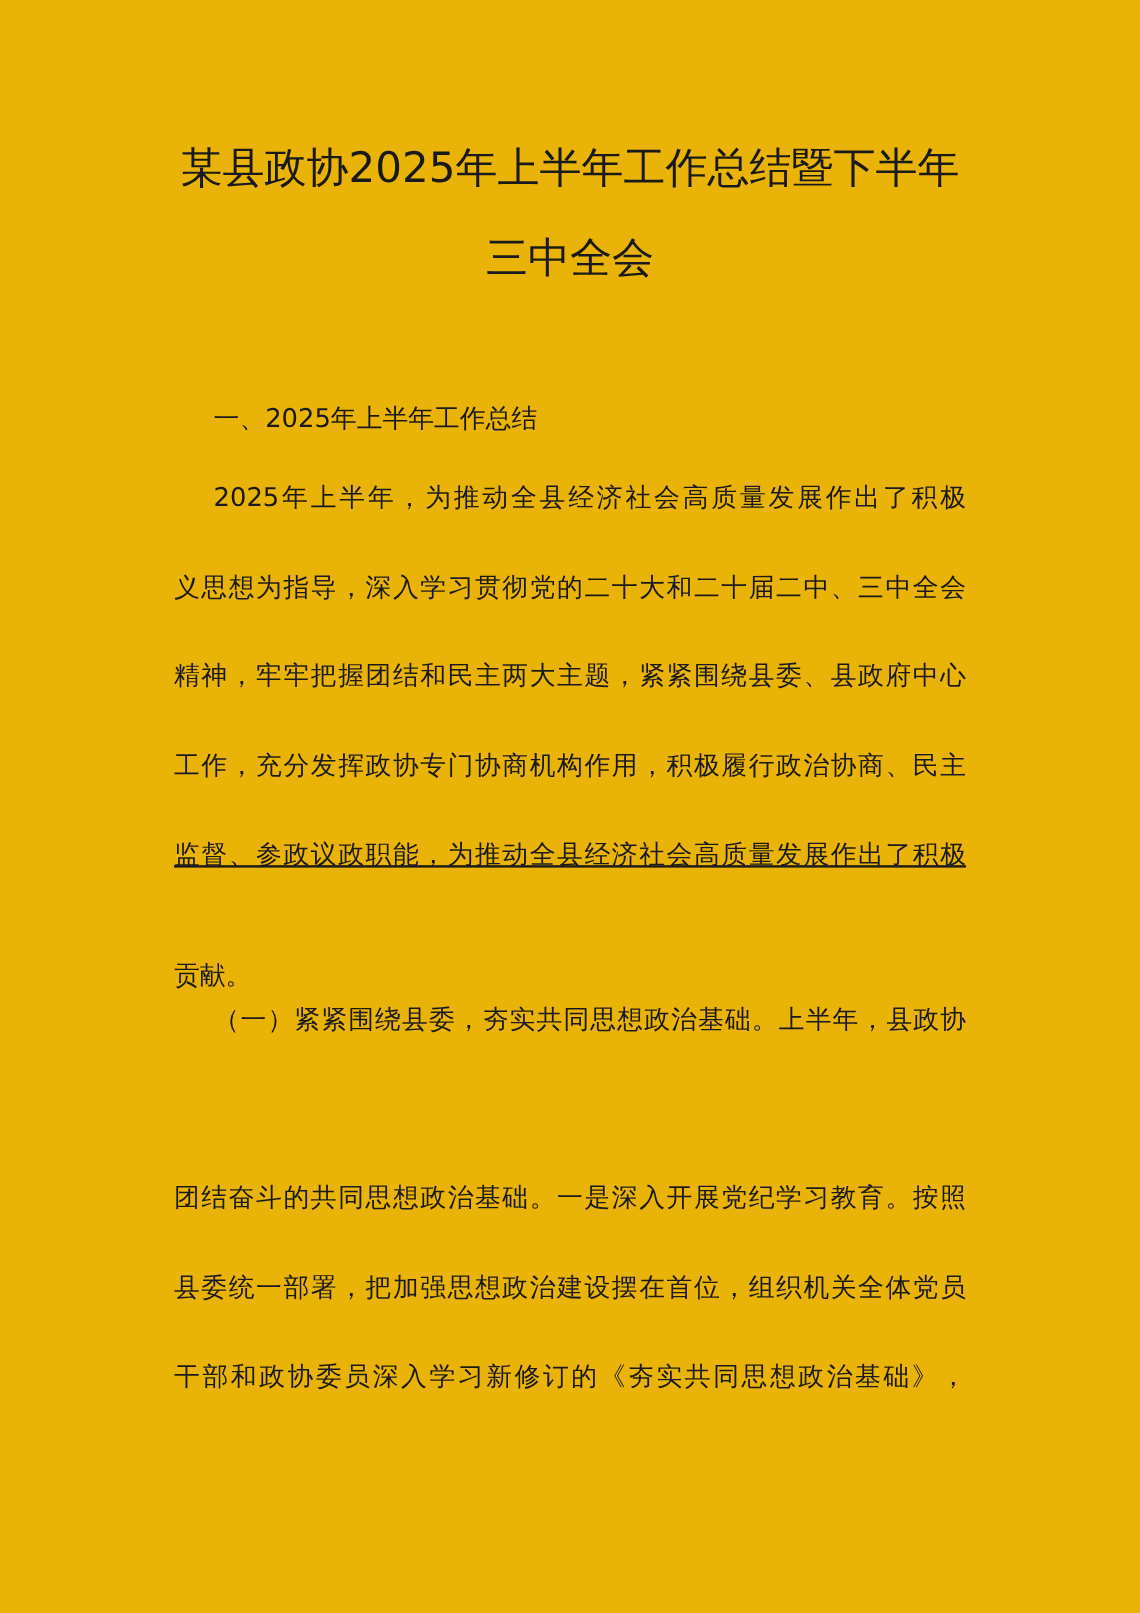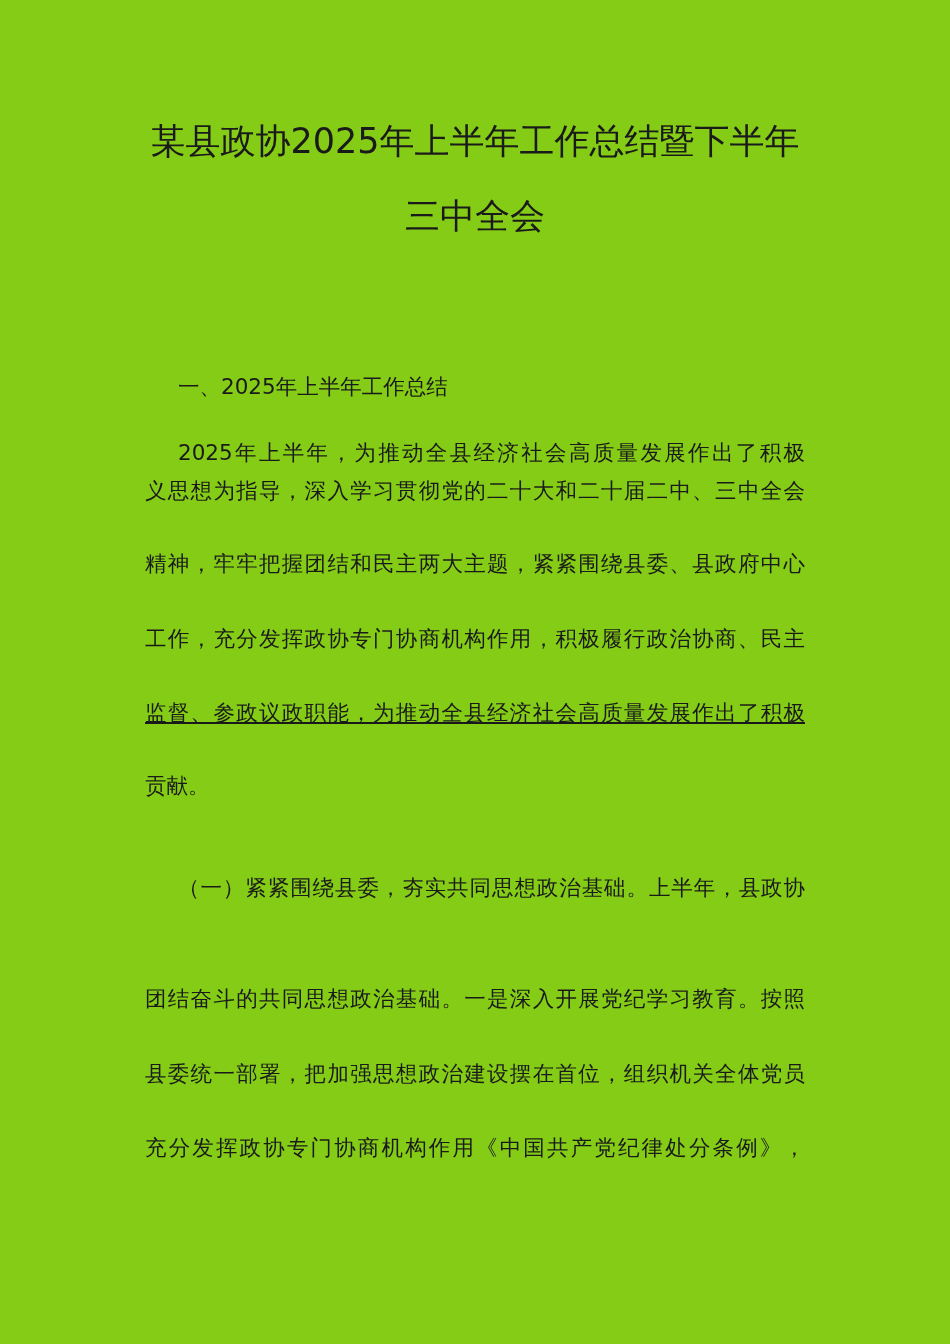--- a/index.html
+++ b/index.html
@@ -13,21 +13,21 @@
       position: relative;
       overflow: hidden;
       font-family: "DejaVu Sans", "Liberation Sans", sans-serif;
       color: #1a1a1a;
     }
     .page {
       position: absolute;
       left: 0; top: 0;
       width: 950px;
       height: 1344px;
-      background: #84cc16;
+      background: #eab308;
     }
     .title-line {
       position: absolute;
       left: 0;
       width: 950px;
       text-align: center;
       font-size: 35px;
       line-height: 40px;
       white-space: nowrap;
       letter-spacing: 0px;
@@ -41,38 +41,37 @@
       white-space: nowrap;
       text-align: justify;
       text-align-last: justify;
     }
     .line.last {
       text-align-last: left;
     }
     .line.indent {
       left: 178px;
       width: 627px;
-      margin-top: 37px;
     }
   </style>
 </head>
 <body>
 
 <div class="page">
 
   <div class="title-line" style="top:121px;">某县政协2025年上半年工作总结暨下半年</div>
   <div class="title-line" style="top:196px;">三中全会</div>
 
   <div class="line indent last" style="top:337px;">一、2025年上半年工作总结</div>
 
   <div class="line indent" style="top:403px;">2025年上半年，为推动全县经济社会高质量发展作出了积极</div>
   <div class="line" style="top:478px;">义思想为指导，深入学习贯彻党的二十大和二十届二中、三中全会</div>
   <div class="line" style="top:551px;">精神，牢牢把握团结和民主两大主题，紧紧围绕县委、县政府中心</div>
   <div class="line" style="top:626px;">工作，充分发挥政协专门协商机构作用，积极履行政治协商、民主</div>
   <div class="line" style="top:700px;text-decoration:underline;">监督、参政议政职能，为推动全县经济社会高质量发展作出了积极</div>
-  <div class="line last" style="top:774px;font-family:Liberation Mono, monospace;">贡献。</div>
+  <div class="line last" style="top:801px;">贡献。</div>
 
   <div class="line indent" style="top:838px;">（一）紧紧围绕县委，夯实共同思想政治基础。上半年，县政协</div>
   <div class="line" style="top:986px;">团结奋斗的共同思想政治基础。一是深入开展党纪学习教育。按照</div>
   <div class="line" style="top:1061px;">县委统一部署，把加强思想政治建设摆在首位，组织机关全体党员</div>
-  <div class="line" style="top:1135px;">充分发挥政协专门协商机构作用《中国共产党纪律处分条例》，</div>
+  <div class="line" style="top:1135px;">干部和政协委员深入学习新修订的《夯实共同思想政治基础》，</div>
 
 </div>
 
 </body></html>

